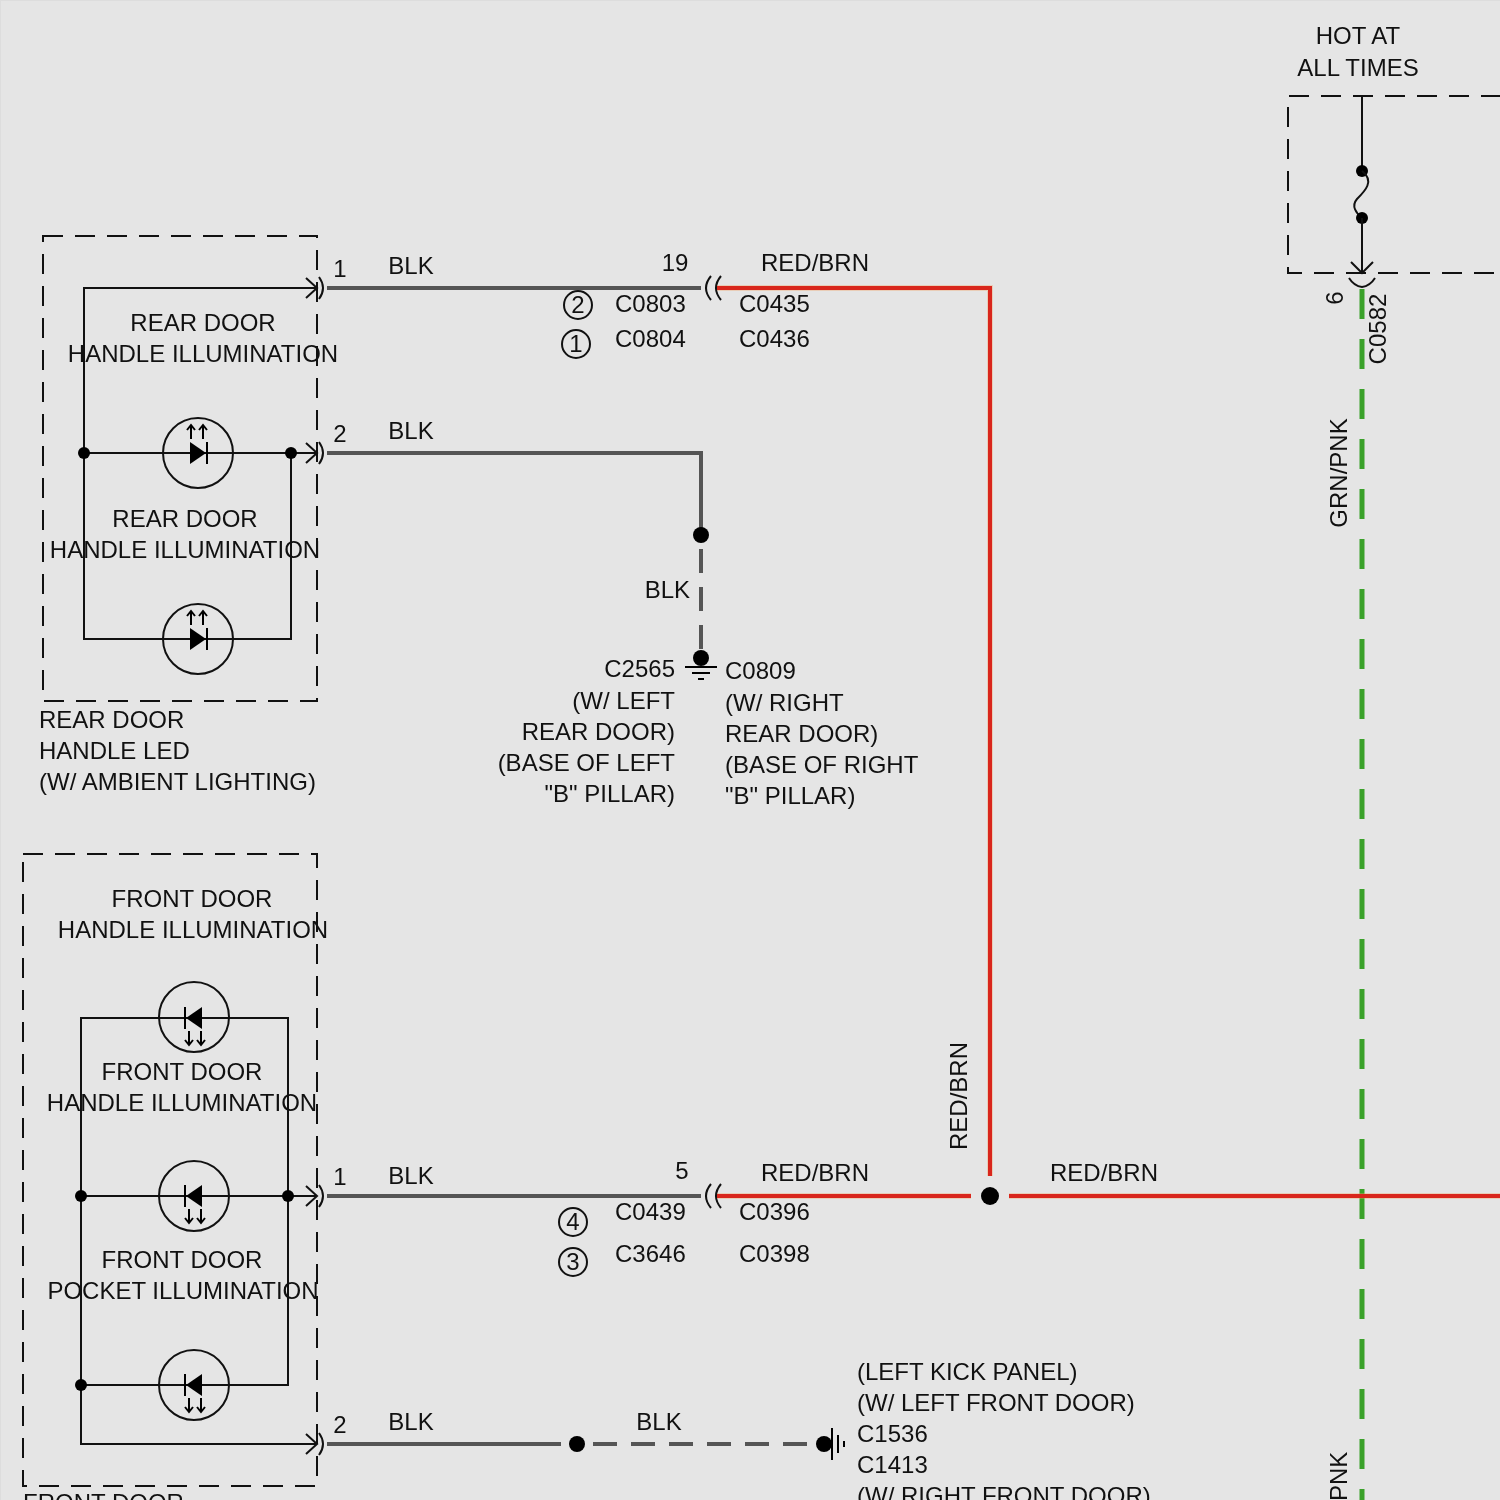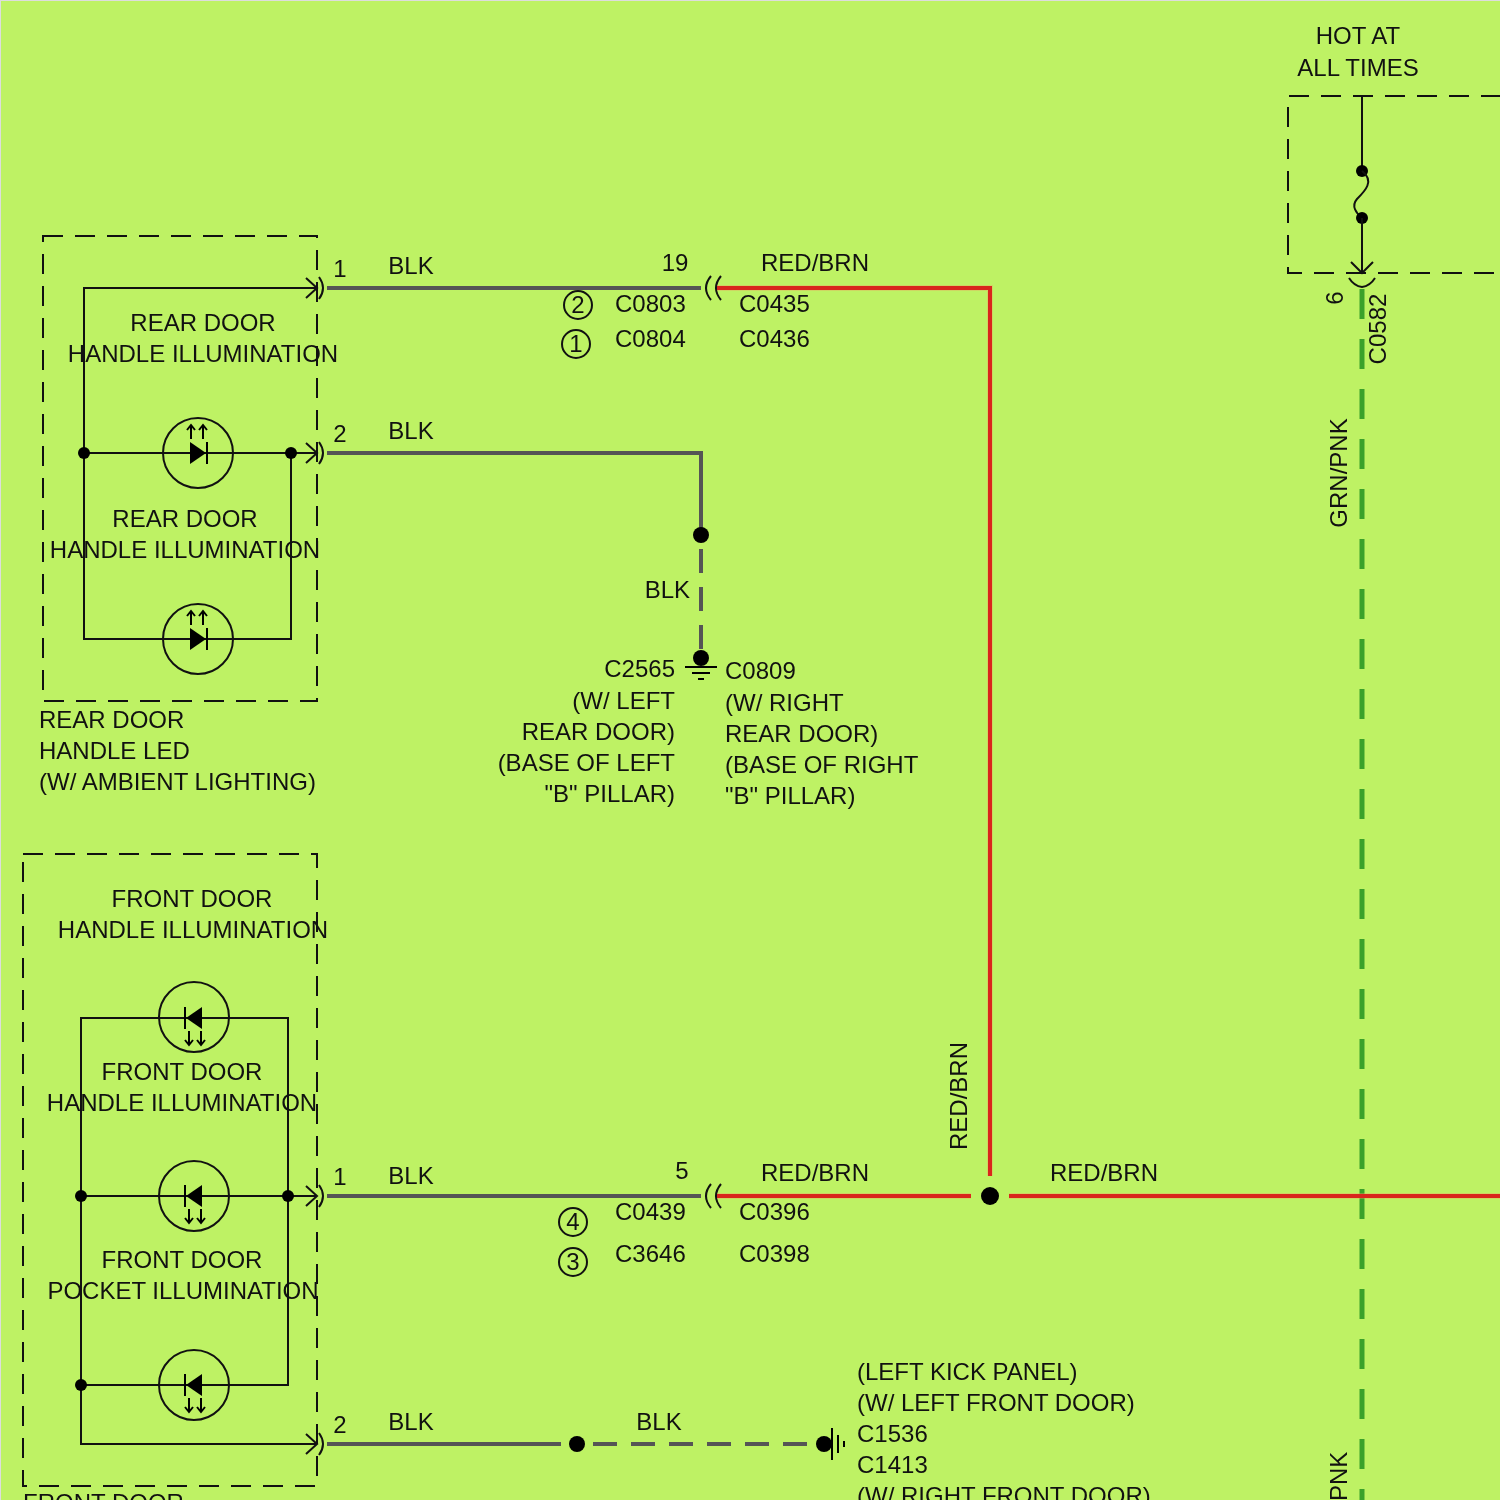--- a/index.html
+++ b/index.html
@@ -1,16 +1,16 @@
 <!DOCTYPE html>
 <html><head>
 <meta charset="utf-8">
 <style>
   html, body { margin:0; padding:0; background:#ffffff; }
-  #stage { position:relative; width:1500px; height:1500px; overflow:hidden; background:#bef264; border-top:1px solid #ddd; border-left:1px solid #ddd; box-sizing:border-box; }
+  #stage { position:relative; width:1500px; height:1500px; overflow:hidden; background:#e5e5e5; border-top:1px solid #ddd; border-left:1px solid #ddd; box-sizing:border-box; }
   svg { position:absolute; left:0; top:0; }
   svg text { font-family:"Liberation Sans", sans-serif; font-size:24px; fill:#111; }
   .wire-blk { stroke:#555; stroke-width:4; fill:none; }
   .wire-red { stroke:#d9261c; stroke-width:4; fill:none; }
   .wire-red-edge { stroke:#f0a060; stroke-width:6; fill:none; opacity:0.35; }
   .wire-grn { stroke:#3aa12a; stroke-width:5; fill:none; stroke-dasharray:30 20; }
   .thin { stroke:#111; stroke-width:2; fill:none; }
   .dash-box { stroke:#111; stroke-width:2; fill:none; stroke-dasharray:20 12; }
   .dot { fill:#000; }
 </style>

